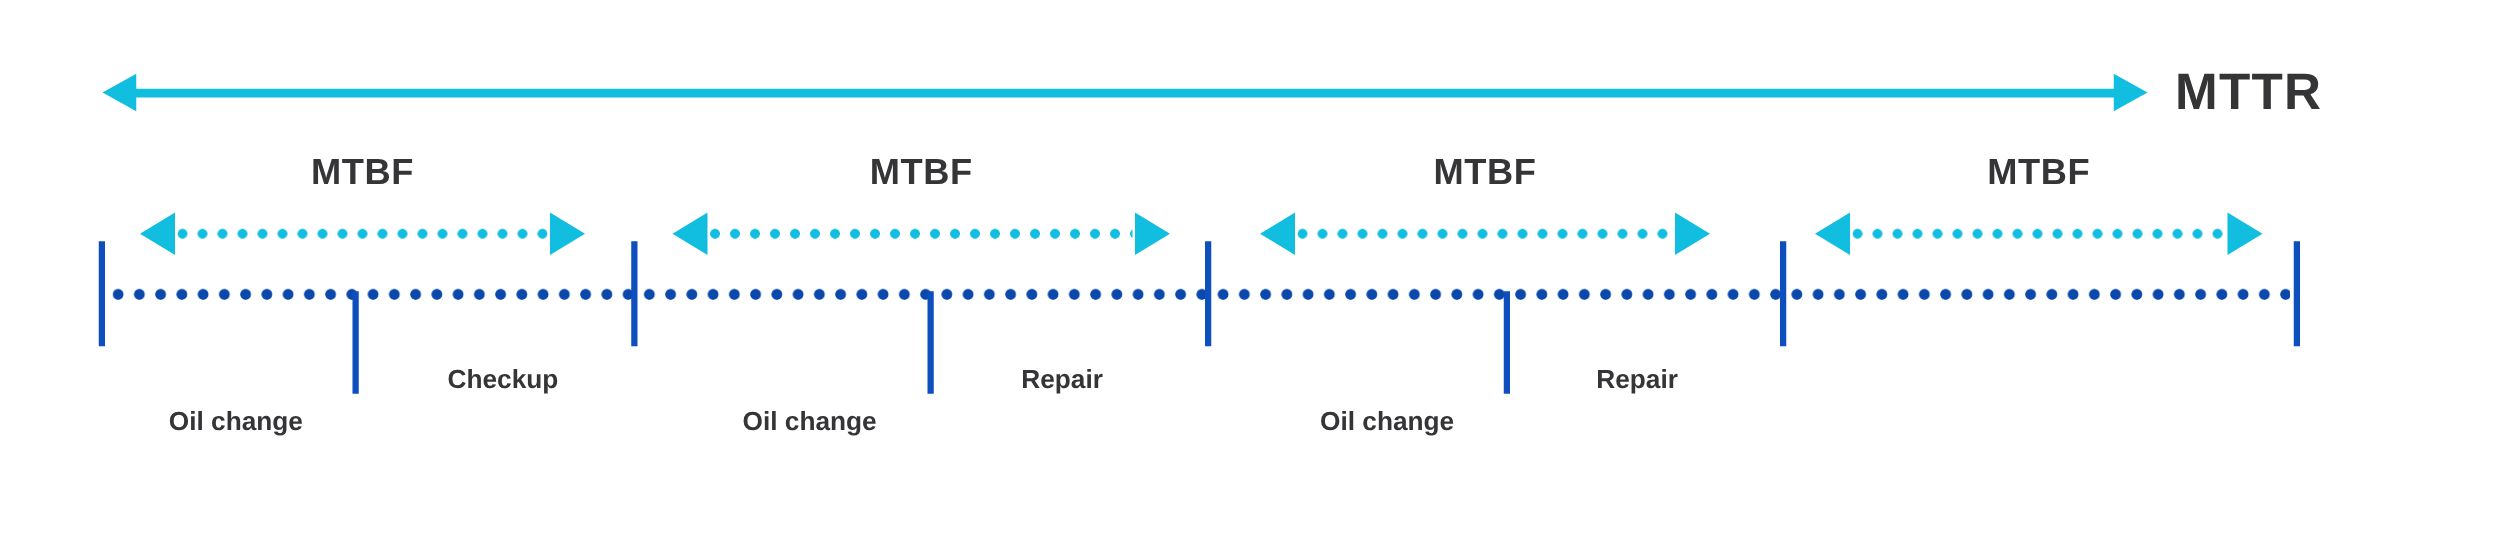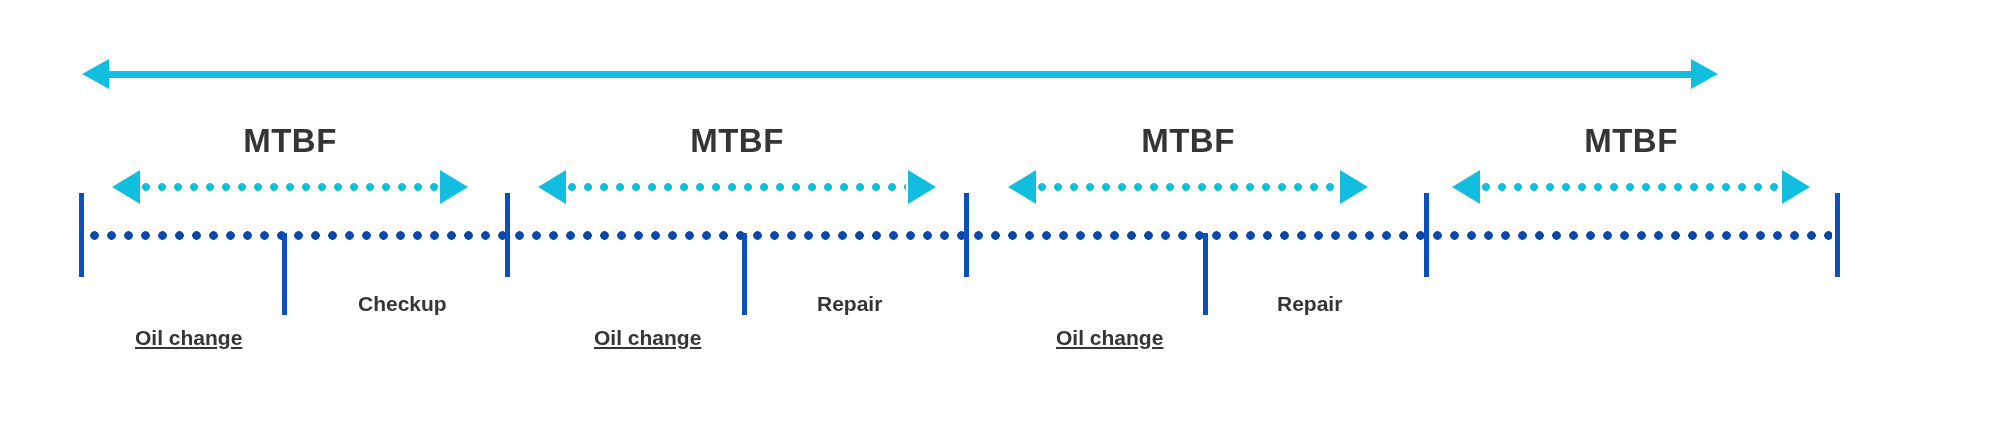--- a/index.html
+++ b/index.html
@@ -34,21 +34,21 @@
     border-left:27px solid var(--cyan);
   }
   .mttr-label{
     position:absolute;top:50px;left:1740px;
     font-size:41px;font-weight:700;letter-spacing:1px;
     color:var(--text);white-space:nowrap;
   }
   
   .mtbf-label{
     position:absolute;top:122px;width:200px;text-align:center;
-    font-size:33px;font-weight:700;letter-spacing:0.5px;color:var(--text);
+    font-size:29px;font-weight:700;letter-spacing:0.5px;color:var(--text);
     white-space:nowrap;
   }
   .mtbf-arrow{
     position:absolute;top:170px;height:34px;
     display:flex;align-items:center;
   }
   .mtbf-head-l{
     width:0;height:0;flex:0 0 auto;
     border-top:17px solid transparent;border-bottom:17px solid transparent;
     border-right:28px solid var(--cyan);
@@ -72,34 +72,35 @@
   .tick{position:absolute;width:5px;background:var(--blue-tick);}
   .tick-boundary{top:193px;height:84px;}
   .tick-minor{top:233px;height:82px;}
   
   .evt-label{
     position:absolute;width:300px;
     font-size:21px;font-weight:700;color:var(--text);
     white-space:nowrap;
   }
   .evt-top{top:292px;}
-  .evt-bottom{top:326px;text-decoration:underline;}
+  .evt-bottom{top:326px;}
   .evt-multiline{
     position:absolute;left:1673px;top:292px;width:320px;text-align:center;
     font-size:27px;font-weight:700;line-height:31px;color:var(--text);
   }
 </style>
 </head>
 <body>
 
 <div class="canvas">
 
   <span class="tri mttr-head-l"></span>
   <div class="mttr-line"></div>
   <span class="tri mttr-head-r"></span>
+  <div class="mttr-label">MTTR</div>
 
   <div class="mtbf-label" style="left:190px">MTBF</div>
   <div class="mtbf-label" style="left:637px">MTBF</div>
   <div class="mtbf-label" style="left:1088px">MTBF</div>
   <div class="mtbf-label" style="left:1531px">MTBF</div>
 
   <div class="mtbf-arrow" style="left:112px;width:356px">
     <span class="mtbf-head-l"></span>
     <span class="mtbf-dots"></span>
     <span class="mtbf-head-r"></span>

